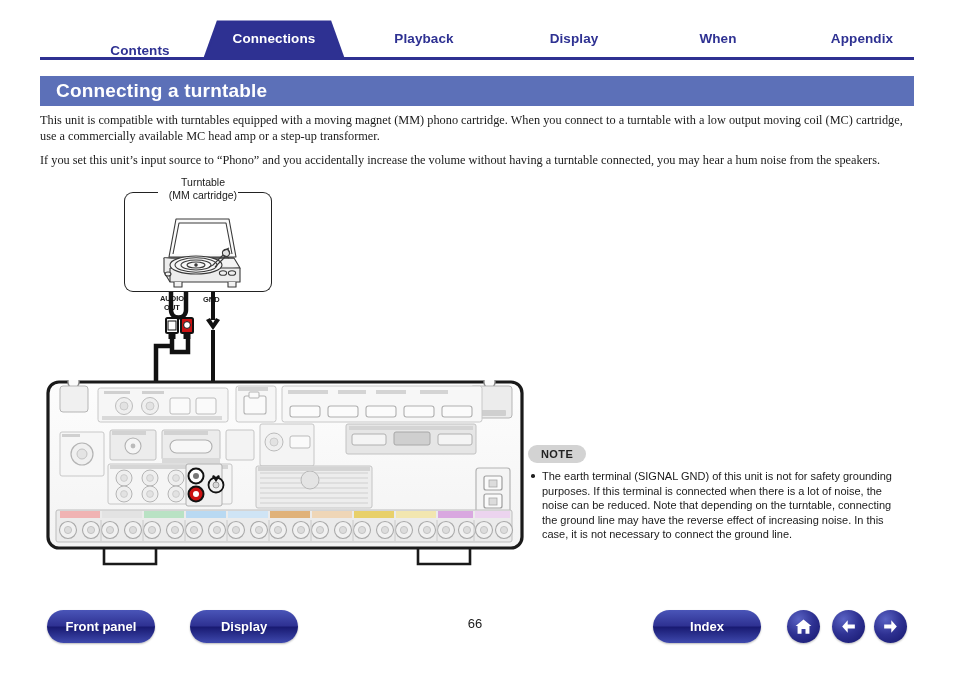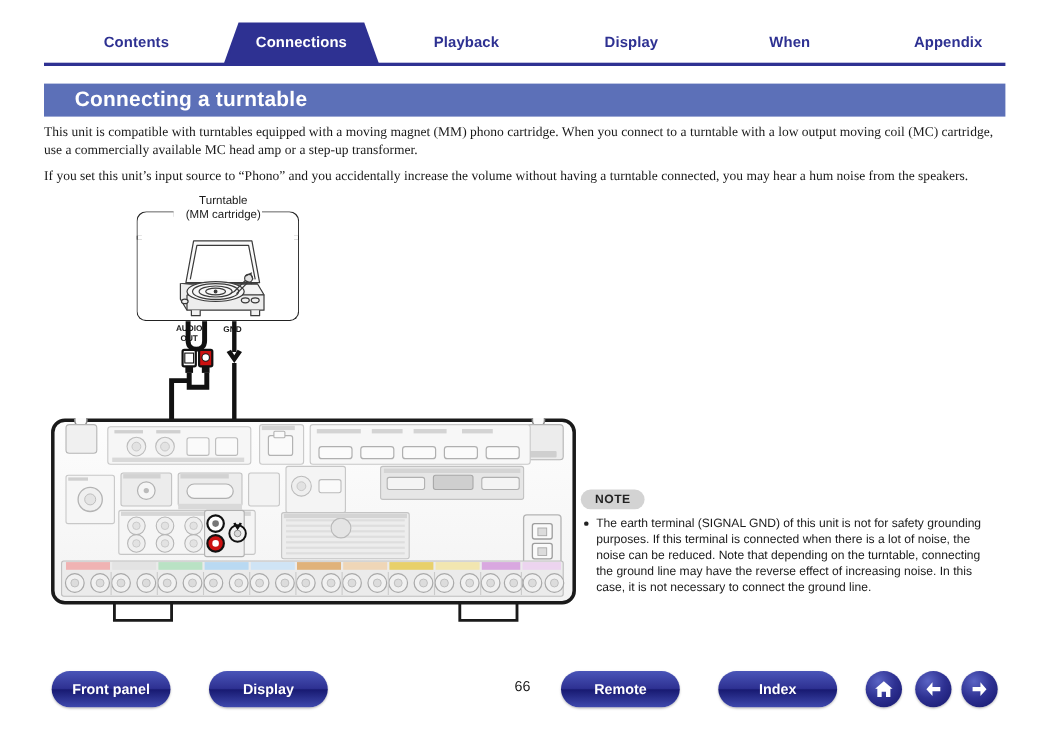--- a/index.html
+++ b/index.html
@@ -49,21 +49,21 @@
   .tab.active .tab-label { color: #ffffff; }
 
   
   .title-bar {
     position: absolute; left: 40px; top: 76px;
     width: 874px; height: 30px;
     background: #5c70b8;
     display: flex; align-items: center;
   }
   .title-bar h1 {
-    margin: 0; padding-left: 28px;
+    margin: 0; padding-left: 16px;
     font-size: 19px; font-weight: bold; color: #ffffff;
     letter-spacing: .2px;
   }
 
   
   .body-text { position: absolute; left: 40px; top: 112px; width: 872px; font-family: Liberation Serif, serif; }
   .body-text p {
     margin: 0 0 8px 0;
     font-size: 12.3px; line-height: 16px; color: #1a1a1a;
   }
@@ -149,21 +149,21 @@
     box-shadow: 0 1px 2px rgba(0,0,0,.28);
   }
   .round-btn svg { display: block; }
 </style>
 </head>
 <body>
 
 <div class="page">
 
   <div class="tabbar">
-    <div class="tab" id="tab0" style="left:0px;width:168px;">
+    <div class="tab" id="tab0" style="left:16px;width:168px;align-items:flex-end;">
       <div class="tab-shape"></div>
       <div class="tab-inner"></div>
       <span class="tab-label">Contents</span>
     </div>
     <div class="tab active" id="tab1" style="left:150px;width:168px;text-align:right;">
       <div class="tab-shape"></div>
       <div class="tab-inner"></div>
       <span class="tab-label">Connections</span>
     </div>
     <div class="tab" id="tab2" style="left:300px;width:168px;">
@@ -513,23 +513,20 @@
   <div class="bottom-nav">
     <div class="pill" style="left:47px;width:108px;">
       <span>Front panel</span>
     </div>
     <div class="pill" style="left:190px;width:108px;">
       <span>Display</span>
     </div>
 
     <div class="pagenum">66</div>
 
-    <div class="pill" style="left:510px;width:108px;">
-      <span>Remote</span>
-    </div>
     <div class="pill" style="left:653px;width:108px;">
       <span>Index</span>
     </div>
 
     <div class="round-btn" style="left:787px;">
       <svg width="19" height="19" viewBox="0 0 24 24">
         <path d="M12 3 L22 11.5 L19.5 11.5 L19.5 21 L14.5 21 L14.5 15 L9.5 15 L9.5 21 L4.5 21 L4.5 11.5 L2 11.5 Z" fill="#ffffff"></path>
       </svg>
     </div>
     <div class="round-btn" style="left:832px;">

